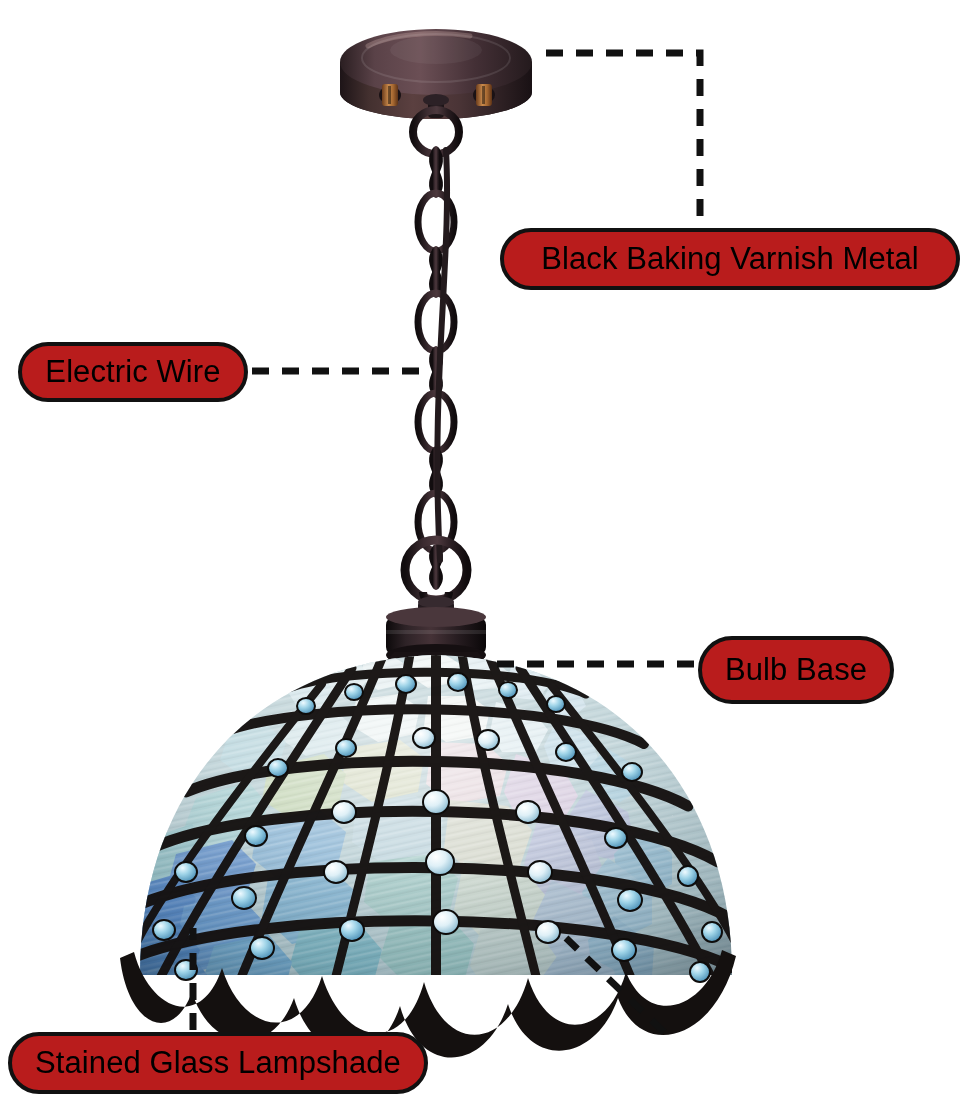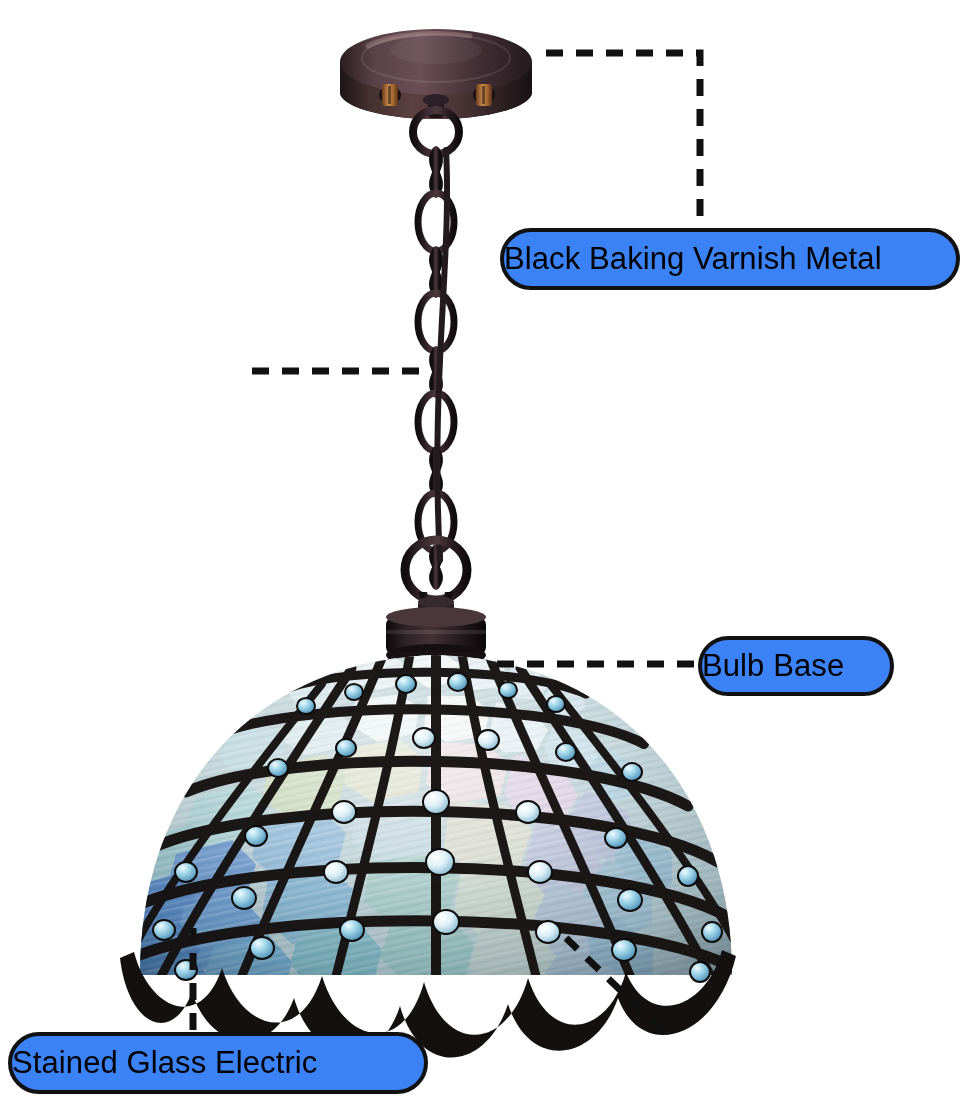--- a/index.html
+++ b/index.html
@@ -22,24 +22,25 @@
     position: absolute;
     left: 0; top: 0;
     width: 972px;
     height: 1110px;
   }
   .callout {
     position: absolute;
     box-sizing: border-box;
     border: 4px solid #111111;
     border-radius: 999px;
-    background: #3b82f6;
+    background: #b91c1c;
     color: #000000;
     display: flex;
     align-items: center;
+    justify-content: center;
     white-space: nowrap;
     letter-spacing: 0.1px;
     z-index: 10;
   }
   .callout span {
     display: block;
     line-height: 1;
     padding-bottom: 2px;
   }
   #callout-black-metal {
@@ -47,21 +48,21 @@
     width: 460px; height: 62px;
     font-size: 31px;
   }
   #callout-electric-wire {
     left: 18px; top: 342px;
     width: 230px; height: 60px;
     font-size: 31px;
   }
   #callout-bulb-base {
     left: 698px; top: 636px;
-    width: 196px; height: 60px;
+    width: 196px; height: 68px;
     font-size: 31px;
   }
   #callout-lampshade {
     left: 8px; top: 1032px;
     width: 420px; height: 62px;
     font-size: 31px;
   }
   #callout-e26 {
     left: 482px; top: 1032px;
     width: 386px; height: 62px;
@@ -384,23 +385,26 @@
       <line x1="193" y1="1030" x2="193" y2="928" stroke-dasharray="17 13"></line>
 
       <line x1="664" y1="1032" x2="566" y2="938" stroke-dasharray="17 13"></line>
     </g>
   </svg>
 
   <div class="callout" id="callout-black-metal">
     <span>Black Baking Varnish Metal</span>
   </div>
 
+  <div class="callout" id="callout-electric-wire">
+    <span>Electric Wire</span>
+  </div>
 
   <div class="callout" id="callout-bulb-base">
     <span>Bulb Base</span>
   </div>
 
   <div class="callout" id="callout-lampshade">
-    <span>Stained Glass Electric</span>
+    <span>Stained Glass Lampshade</span>
   </div>
 
 
 </div>
 
 </body></html>

